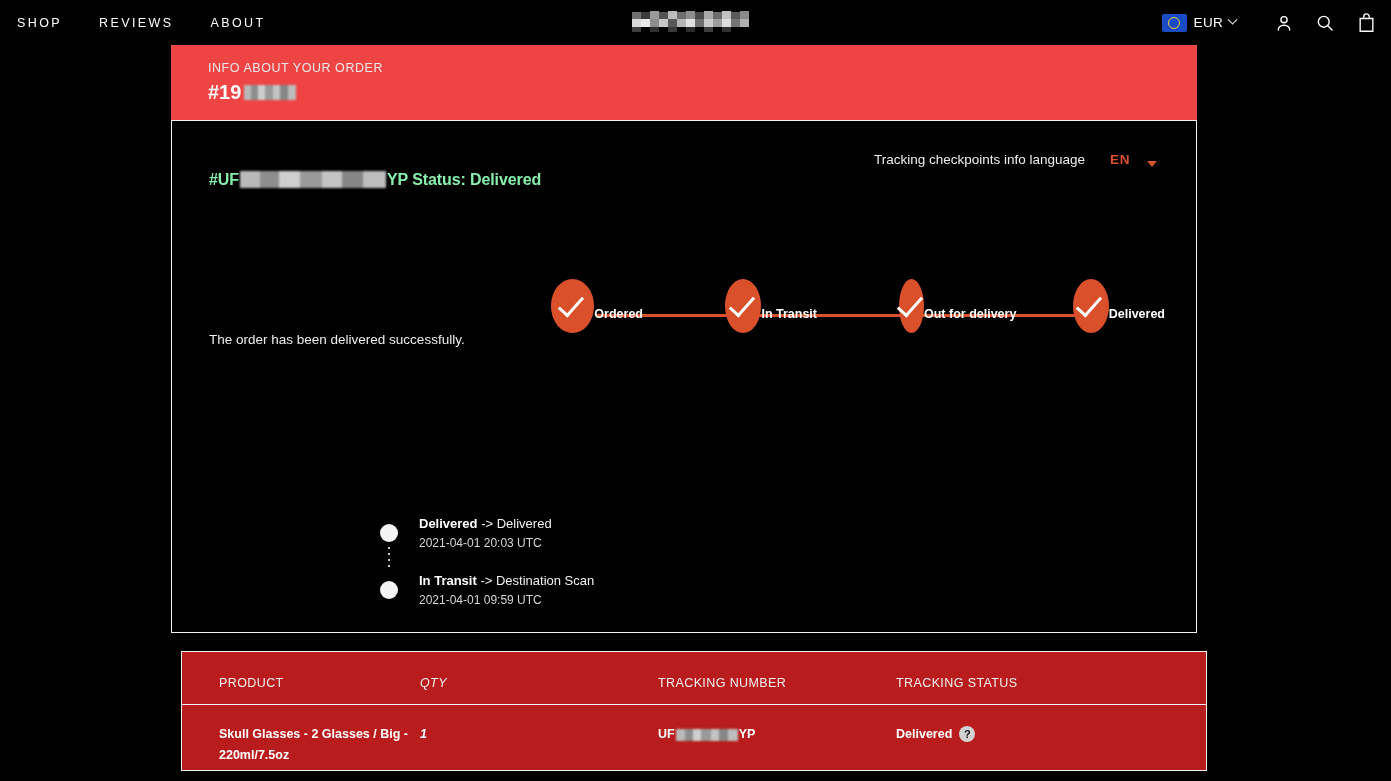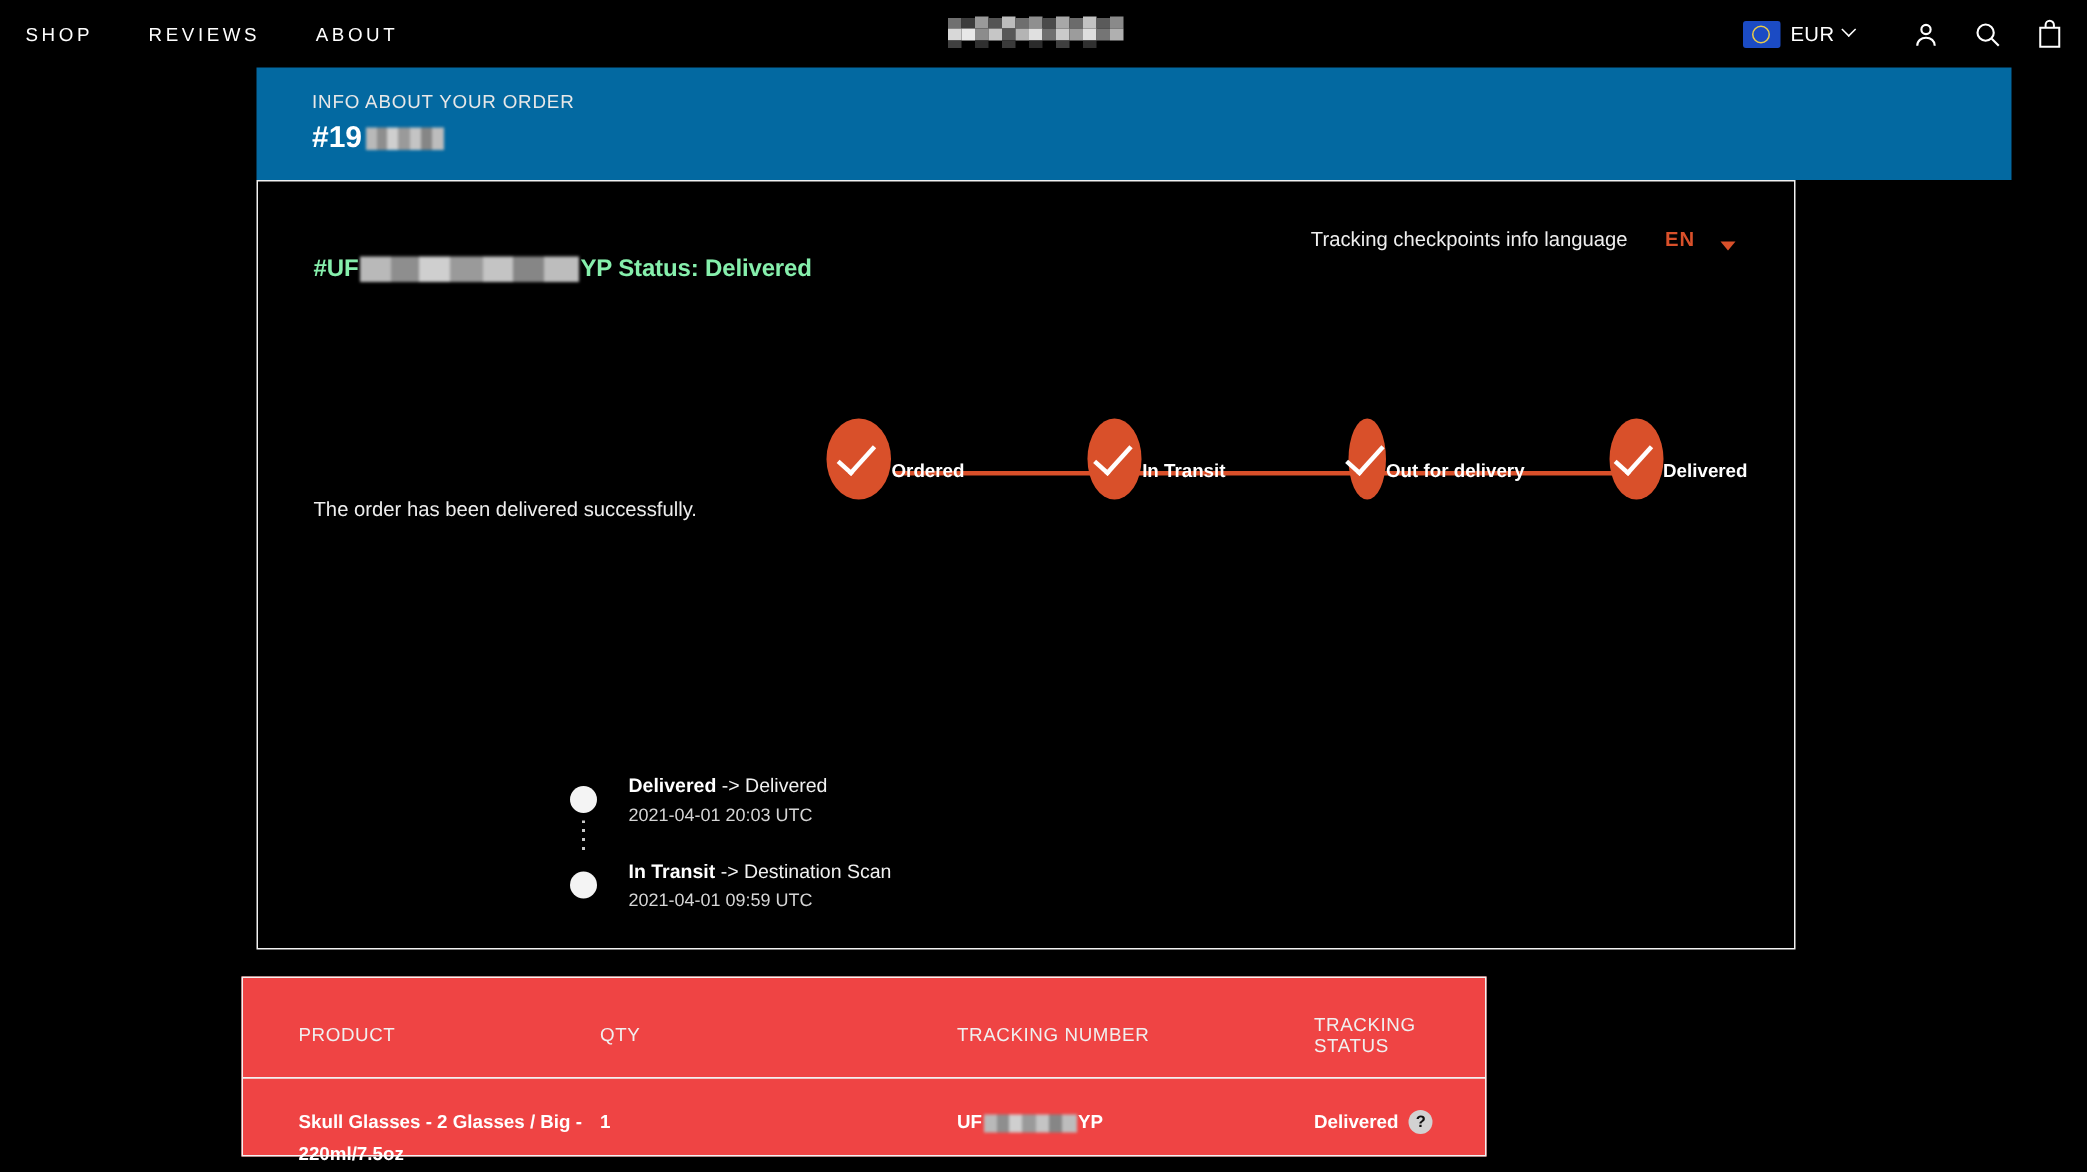--- a/index.html
+++ b/index.html
@@ -70,22 +70,22 @@
   .icon-btn {
     width: 22px; height: 22px;
     margin-left: 19px;
     cursor: pointer;
     display: flex; align-items: center; justify-content: center;
   }
 
   
   .order-band {
     position: absolute; left: 171px; top: 45px;
-    width: 1170px; height: 75px;
-    background: #0369a1;
+    width: 1026px; height: 75px;
+    background: #ef4444;
     padding: 16px 0 0 37px;
   }
   .order-band .eyebrow {
     font-size: 12.5px;
     letter-spacing: .55px;
     color: #e8e8e8;
     text-transform: uppercase;
   }
   .order-band .ordnum {
     font-size: 20px; font-weight: bold;
@@ -208,44 +208,44 @@
     position: absolute; left: 208px; top: 567px;
     font-size: 12px; font-weight: bold;
     letter-spacing: .7px;
     color: #d9502a;
     text-transform: uppercase;
     cursor: pointer;
   }
 
   
   .table-card {
-    position: absolute; left: 161px; top: 651px;
-    width: 830px; height: 120px;
+    position: absolute; left: 181px; top: 651px;
+    width: 1026px; height: 120px;
     border: 1px solid #f2f2f2;
-    background: #ef4444;
+    background: #b91c1c;
   }
   .tbl { width: 100%; border-collapse: collapse; table-layout: fixed; }
   .tbl th {
     text-align: left;
     font-size: 12.5px; font-weight: normal;
     letter-spacing: .4px;
     color: #f0f0f0;
     text-transform: uppercase;
     padding: 24px 0 14px 0;
     border-bottom: 1px solid #f2f2f2;
   }
   .tbl td {
     font-size: 12.5px; font-weight: bold;
     color: #ffffff;
     padding: 19px 0 19px 0;
     vertical-align: top;
     line-height: 1.65;
   }
   .col-prod { width: 238px; padding-left: 37px !important; }
-  .col-qty { width: 238px; }
+  .col-qty { width: 238px; font-style: italic; }
   .col-track { width: 238px; }
   .col-status { width: auto; }
   .status-cell { display: flex; align-items: center; gap: 7px; }
   .help-icon {
     width: 16px; height: 16px;
     border-radius: 50%;
     background: #d2d2d2;
     color: #111;
     font-size: 11px; font-weight: bold;
     display: flex; align-items: center; justify-content: center;

